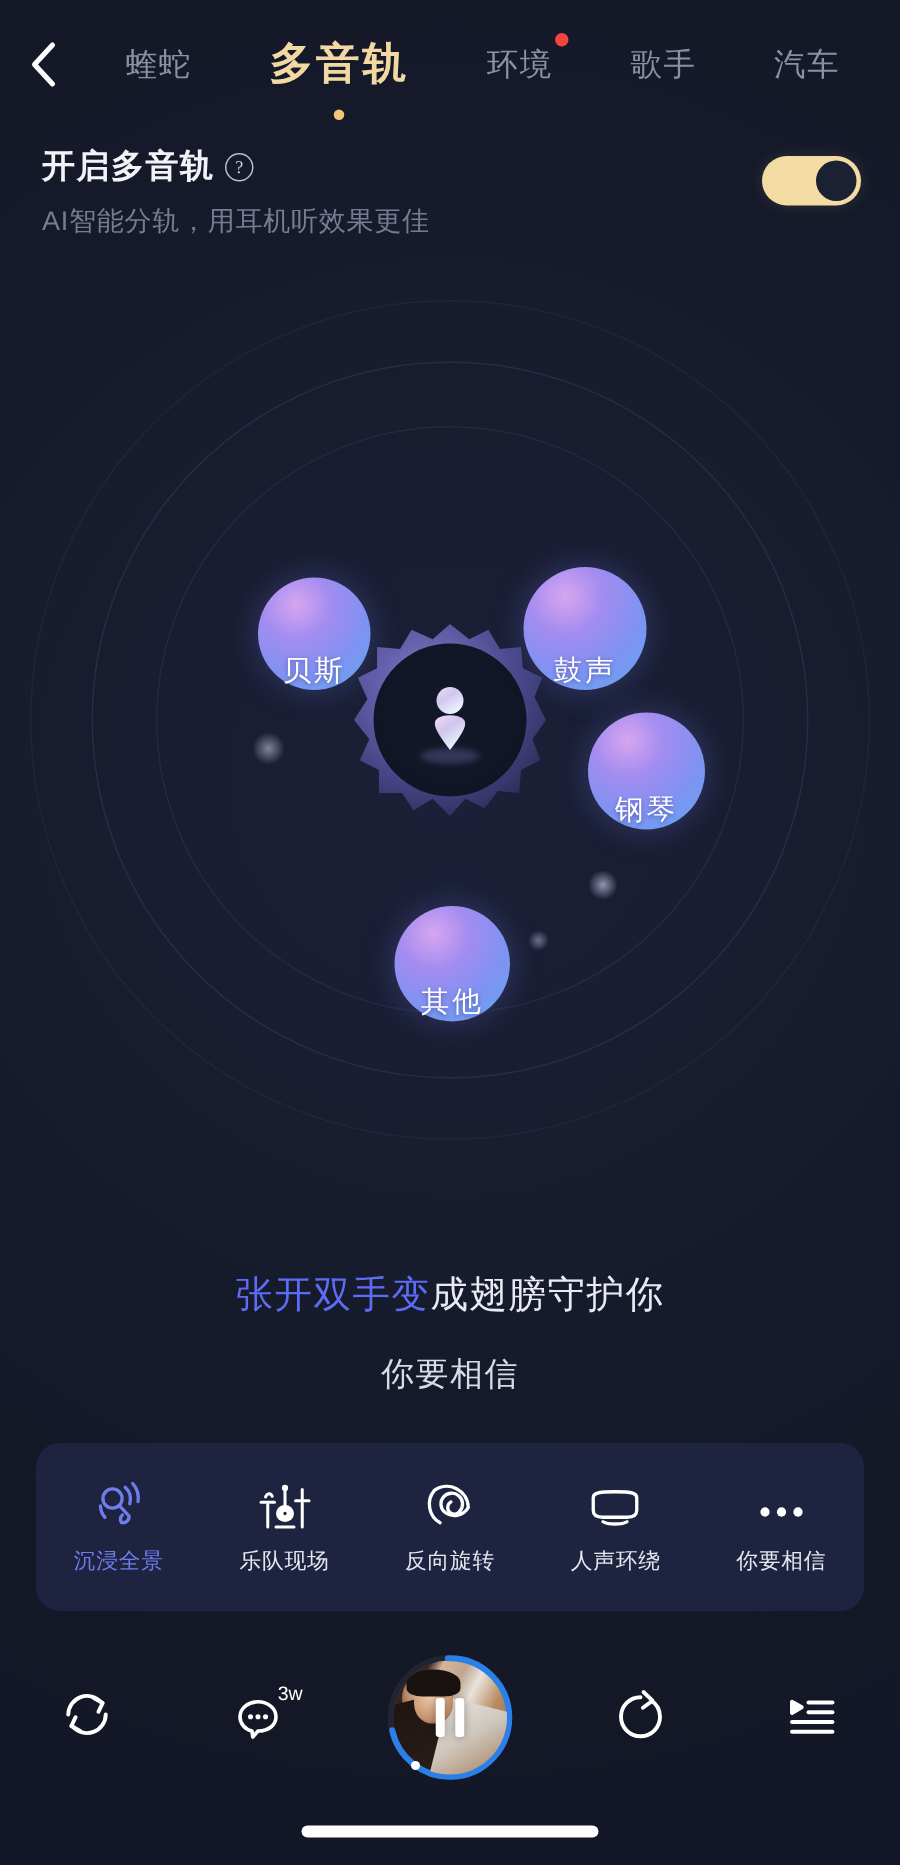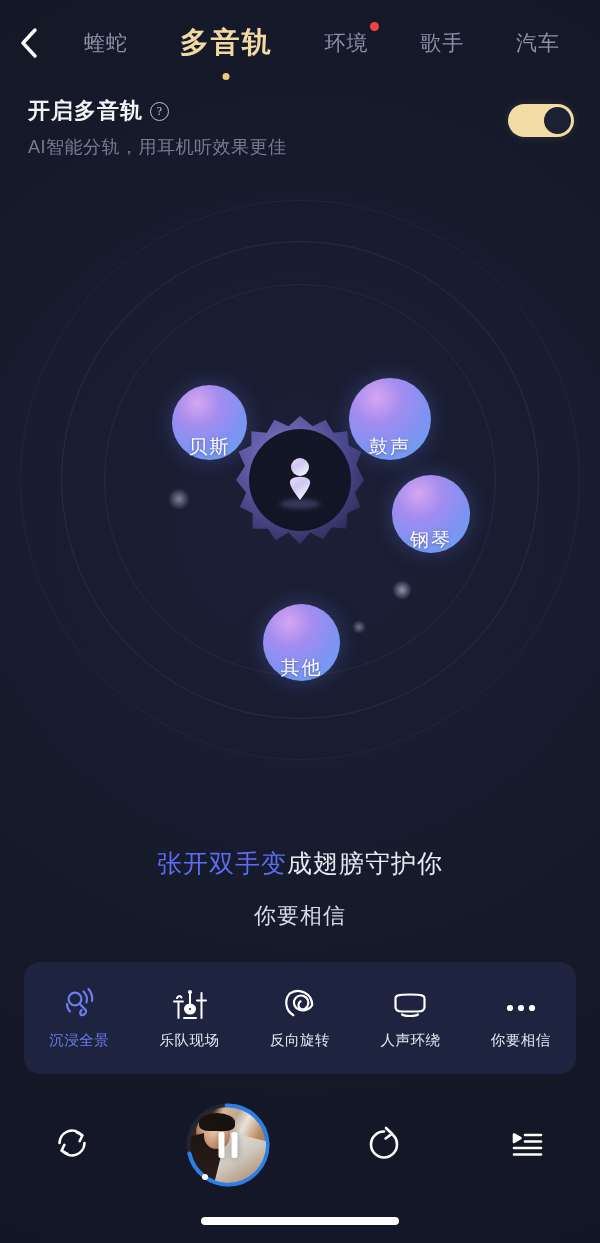--- a/index.html
+++ b/index.html
@@ -376,20 +376,32 @@
       <span>
         <svg width="38" height="38" viewBox="0 0 38 38" fill="none" stroke="#ffffff" stroke-width="2.6" stroke-linecap="round" stroke-linejoin="round">
           <path d="M6.5 19 A12.5 12.5 0 0 1 28.5 11"></path>
           <path d="M31.5 19 A12.5 12.5 0 0 1 9.5 27"></path>
           <path d="M23.5 8 L29.5 11.3 L26.6 17.2"></path>
           <path d="M14.5 30 L8.5 26.7 L11.4 20.8"></path>
         </svg>
       </span>
     </div>
 
+    <div class="pbtn">
+      <span>
+        <svg width="38" height="38" viewBox="0 0 38 38" fill="none" stroke="#ffffff" stroke-width="2.4" stroke-linecap="round" stroke-linejoin="round">
+          <path d="M30 20.5 C30 26 25 30 18 30 L14.5 34 L14 30 C9.5 29 6 25.2 6 20.5
+                   C6 14.8 11.4 10.5 18 10.5 C24.6 10.5 30 14.8 30 20.5 Z"></path>
+          <circle cx="13" cy="20.5" r="1.7" fill="#ffffff" stroke="none"></circle>
+          <circle cx="18" cy="20.5" r="1.7" fill="#ffffff" stroke="none"></circle>
+          <circle cx="23" cy="20.5" r="1.7" fill="#ffffff" stroke="none"></circle>
+        </svg>
+      </span>
+      <span class="badge">3w</span>
+    </div>
 
     <div class="art-wrap">
       <div class="art">
         <span class="art-body"></span>
         <span class="art-face"></span>
         <span class="art-hair"></span>
       </div>
       <span class="art-ring">
         <svg width="86" height="86" viewBox="0 0 86 86">
           <circle cx="43" cy="43" r="39.5" fill="none" stroke="rgba(255,255,255,.06)" stroke-width="4"></circle>

